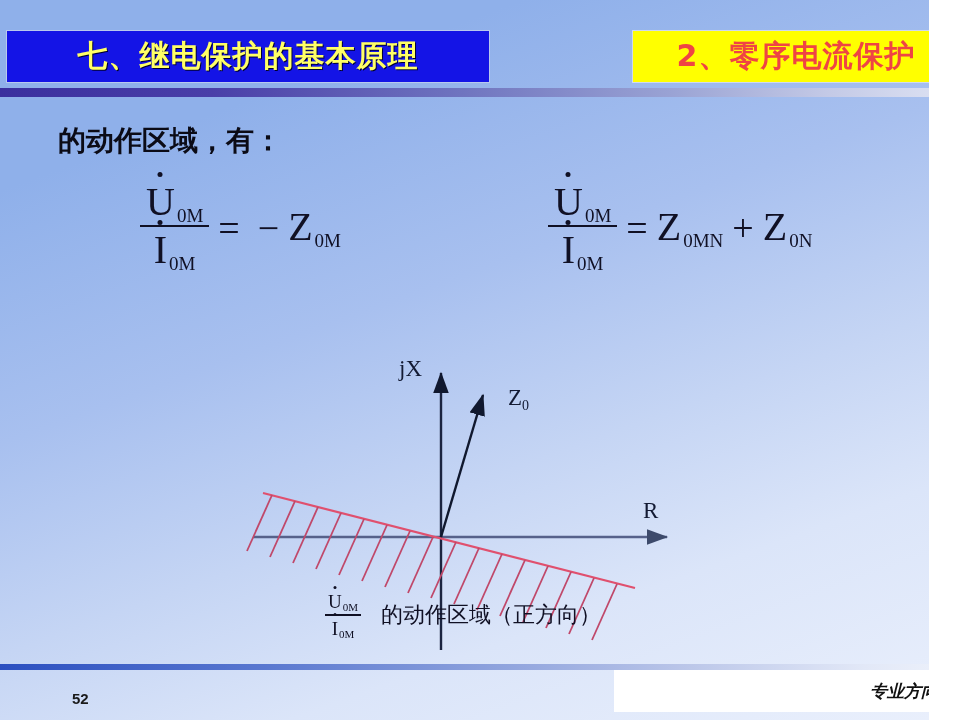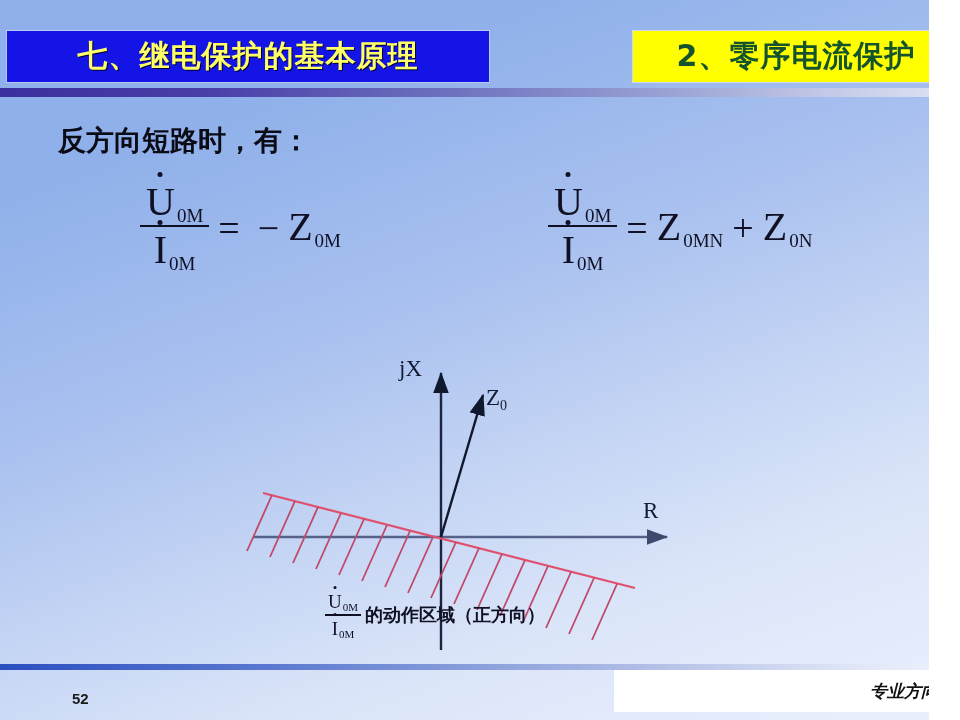--- a/index.html
+++ b/index.html
@@ -53,21 +53,21 @@
     width: 328px;
     height: 53px;
     background: #ffff00;
     border: 1px solid #cfd9f0;
     box-sizing: border-box;
     display: flex;
     align-items: center;
     justify-content: center;
   }
   .title-right span {
-    color: #14532d;
+    color: #ef4444;
     font-size: 30px;
     font-weight: bold;
     letter-spacing: 1px;
     font-family: "DejaVu Sans", "Liberation Sans", sans-serif;
     white-space: nowrap;
   }
 
   .header-rule {
     position: absolute;
     left: 0;
@@ -186,21 +186,21 @@
   }
 
   .axis-label {
     position: absolute;
     font-family: "Liberation Serif", "DejaVu Serif", serif;
     font-size: 23px;
     color: #131a33;
   }
   .lbl-jx { left: 399px; top: 356px; }
   .lbl-r  { left: 643px; top: 498px; }
-  .lbl-z0 { left: 486px; top: 385px; }
+  .lbl-z0 { left: 508px; top: 385px; }
   .lbl-z0 .sub0 { font-size: 14px; position: relative; top: 5px; }
 
   
   .caption {
     position: absolute;
     left: 325px;
     top: 592px;
     display: flex;
     align-items: center;
     color: #101024;
@@ -225,25 +225,24 @@
   }
   .caption .cap-sub {
     font-size: 11px;
     position: relative;
     top: 3px;
     margin-left: 1px;
     font-family: "Liberation Serif", "DejaVu Serif", serif;
   }
   .caption .cap-bar { height: 1.5px; }
   .caption .cap-text {
-    font-size: 18px;
-    font-family: "DejaVu Sans", "Liberation Sans", sans-serif;
-    margin-left: 4px;
+    font-size: 22px;
+    font-family: "DejaVu Sans", "Liberation Sans", sans-serif;
+    margin-left: 20px;
     color: #101024;
-    font-weight: bold;
   }
 
   
   .footer-rule {
     position: absolute;
     left: 0;
     top: 664px;
     width: 960px;
     height: 6px;
     background: linear-gradient(90deg, #2b4fc0 0%, #5a78d0 28%, #8fa3dd 52%, #bcc7e9 72%, #e2e8f7 90%, #eef2fb 100%);
@@ -287,21 +286,21 @@
   <div class="title-left">
     <span>七、继电保护的基本原理</span>
   </div>
 
   <div class="title-right">
     <span>2、零序电流保护</span>
   </div>
 
   <div class="header-rule"></div>
 
-  <div class="sub-left">反方向短路时，有：</div>
+  <div class="sub-left">的动作区域，有：</div>
 
   <div class="eq eq-left">
     <span class="frac">
       <span class="num">
         <span class="bigvar"><span class="dot"></span><span>U</span></span>
         <span class="sub">0M</span>
       </span>
       <span class="bar"></span>
       <span class="den">
         <span class="bigvar"><span class="dot"></span><span>I</span></span>

